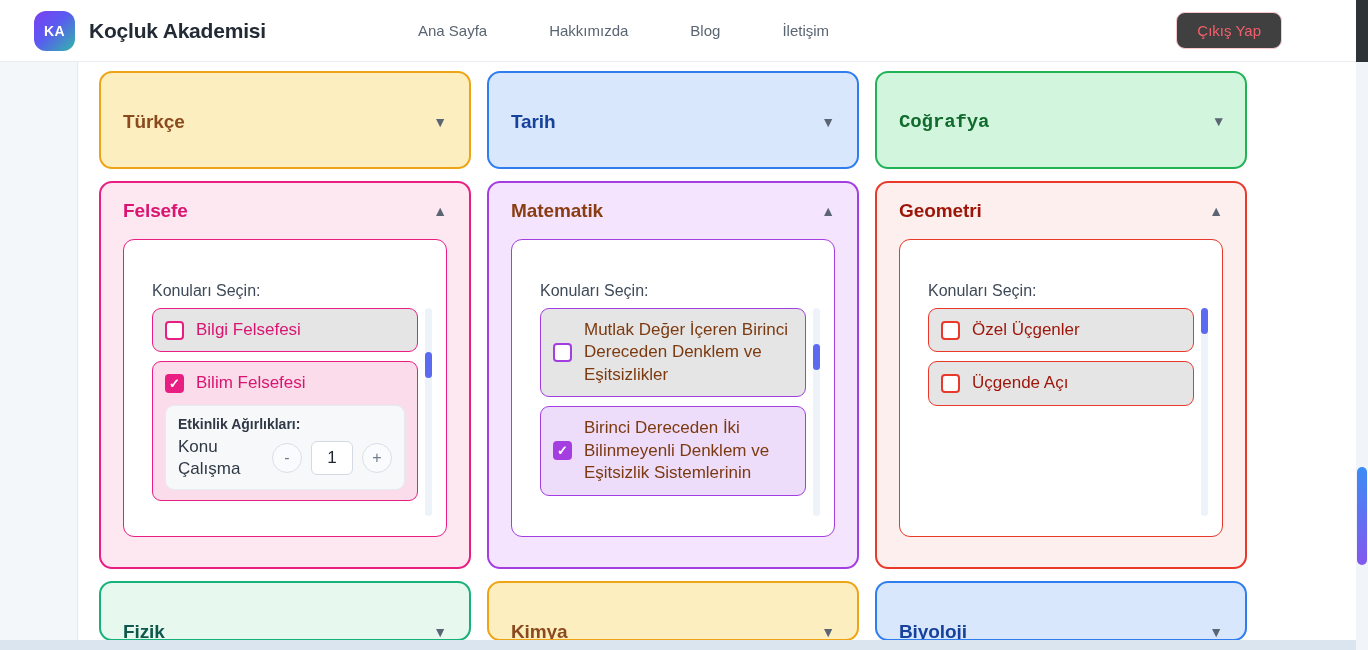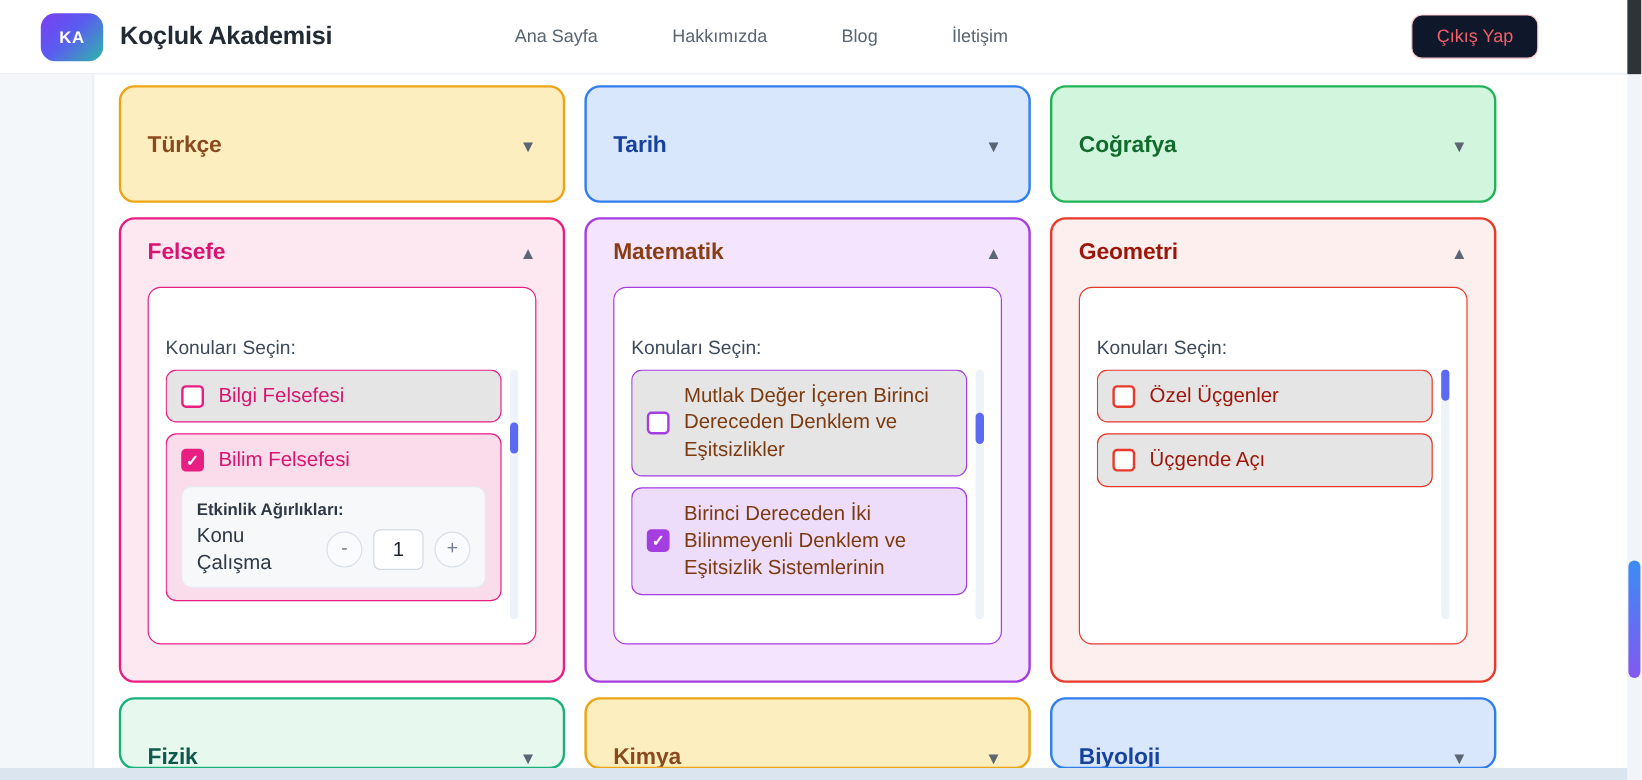--- a/index.html
+++ b/index.html
@@ -28,39 +28,39 @@
   #header {
     position: absolute; top: 0; left: 0;
     width: 1356px; height: 62px;
     background: #ffffff;
     border-bottom: 1px solid #e9edf2;
     display: flex; align-items: center;
     z-index: 5;
   }
   #brand { display: flex; align-items: center; gap: 14px; margin-left: 34px; }
   #logo-badge {
-    width: 52px; height: 40px; border-radius: 12px;
+    width: 41px; height: 40px; border-radius: 12px;
     background: linear-gradient(135deg, #7b3ff2 0%, #5a5bf0 45%, #2fb8a8 100%);
     color: #fff; font-size: 14px; font-weight: 700;
     display: flex; align-items: center; justify-content: center;
     letter-spacing: .5px;
   }
   #brand-title { font-size: 21px; font-weight: 700; color: #222a35; letter-spacing: -.2px; }
 
   #mainnav { display: flex; align-items: center; gap: 62px; margin-left: 152px; }
   .nav-link {
     font-size: 15px; color: #5a6572; text-decoration: none;
     white-space: nowrap; cursor: pointer;
   }
 
   #logout-btn {
     position: absolute; right: 74px; top: 12px;
     padding: 9px 20px;
     font-size: 15px; color: #f2606a;
-    background: #0f172a;
+    background: #404040;
     border: 1px solid #fac7cb; border-radius: 9px;
     cursor: pointer; white-space: nowrap;
     font-family: "Liberation Sans", sans-serif;
   }
 
   
   #left-gutter {
     position: absolute; left: 0; top: 62px;
     width: 78px; height: 588px;
     background: #f4f7fa;
@@ -106,39 +106,39 @@
   }
   .card-open > .card-head { height: 56px; align-items: center; }
   .card-title { font-size: 19px; font-weight: 700; letter-spacing: -.1px; }
   .caret { font-size: 14px; color: #5b6573; line-height: 1; }
 
   
   .c-yellow { background: #fdeec0; border-color: #eda515; }
   .c-yellow .card-title { color: #8a4a1d; }
   .c-blue   { background: #d9e7fc; border-color: #2f7dee; }
   .c-blue .card-title { color: #16419c; }
-  .c-green  { background: #d2f6dd; border-color: #22b356; }
+  .c-green  { background: #d2f6dd; border-color: #22b356; font-family: Liberation Mono, monospace; }
   .c-green .card-title { color: #116b2d; }
   .c-teal   { background: #e7f8ef; border-color: #16b27a; }
   .c-teal .card-title { color: #10584b; text-align: center; }
   .c-pink   { background: #fde7f1; border-color: #e81e82; }
   .c-pink .card-title { color: #d91571; }
   .c-purple { background: #f4e4fd; border-color: #a43ee0; }
   .c-purple .card-title { color: #8a3d12; }
   .c-red    { background: #fdefed; border-color: #e8392b; }
   .c-red .card-title { color: #9d1408; }
 
   
   .panel {
     margin: 0 22px;
     background: #ffffff;
     border-radius: 11px;
     border-width: 1px; border-style: solid;
     height: 298px;
-    padding: 18px 14px 0 14px;
+    padding: 18px 14px 0 28px;
     overflow: hidden;
     position: relative;
   }
   .p-pink   { border-color: #e81e82; }
   .p-purple { border-color: #a43ee0; }
   .p-red    { border-color: #e8392b; }
 
   .panel-label {
     font-size: 16px; color: #3e4a59; margin: 24px 0 8px 0;
   }

